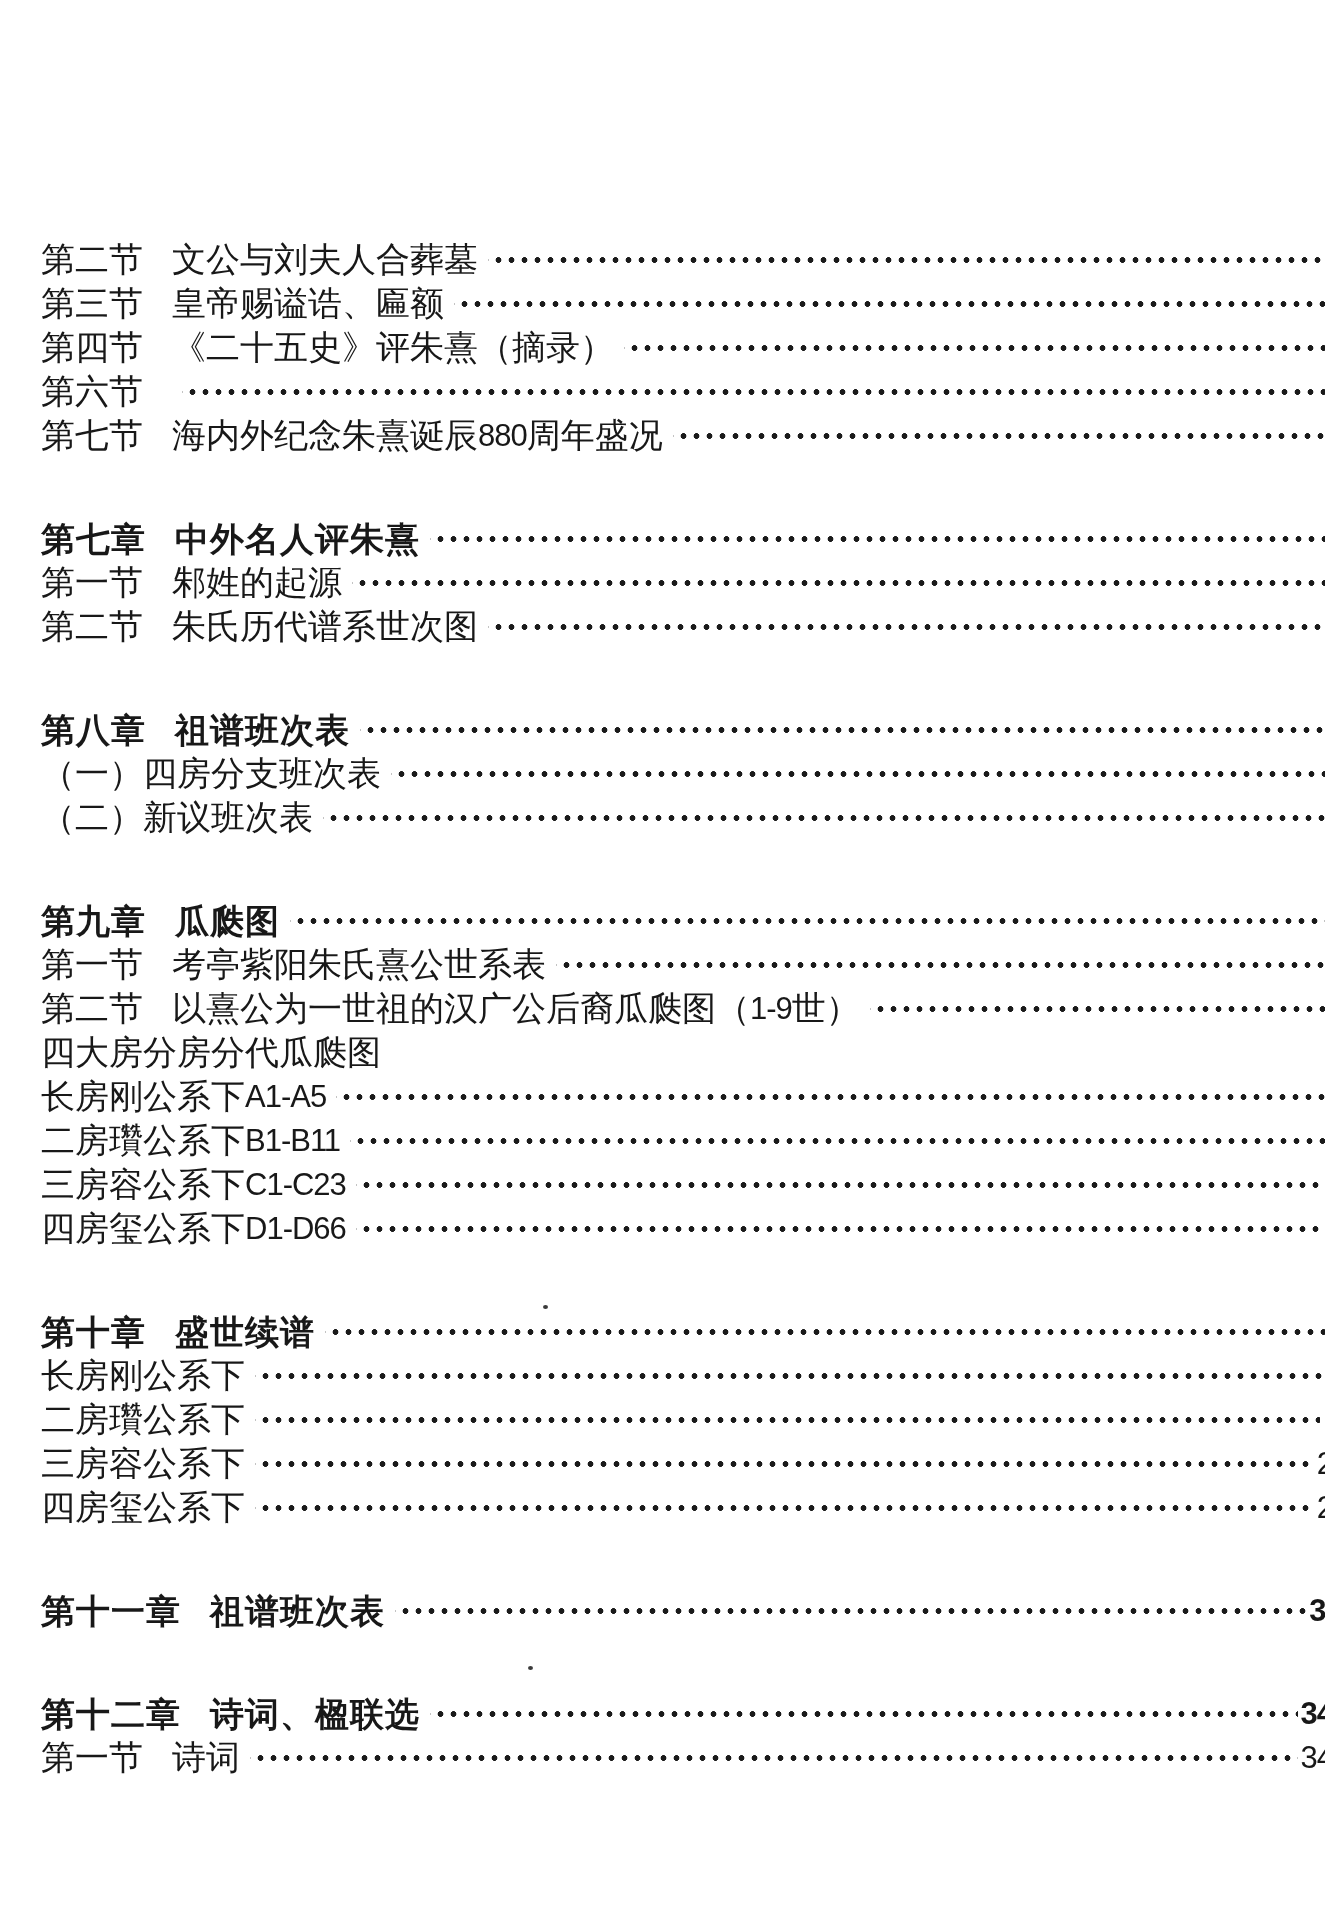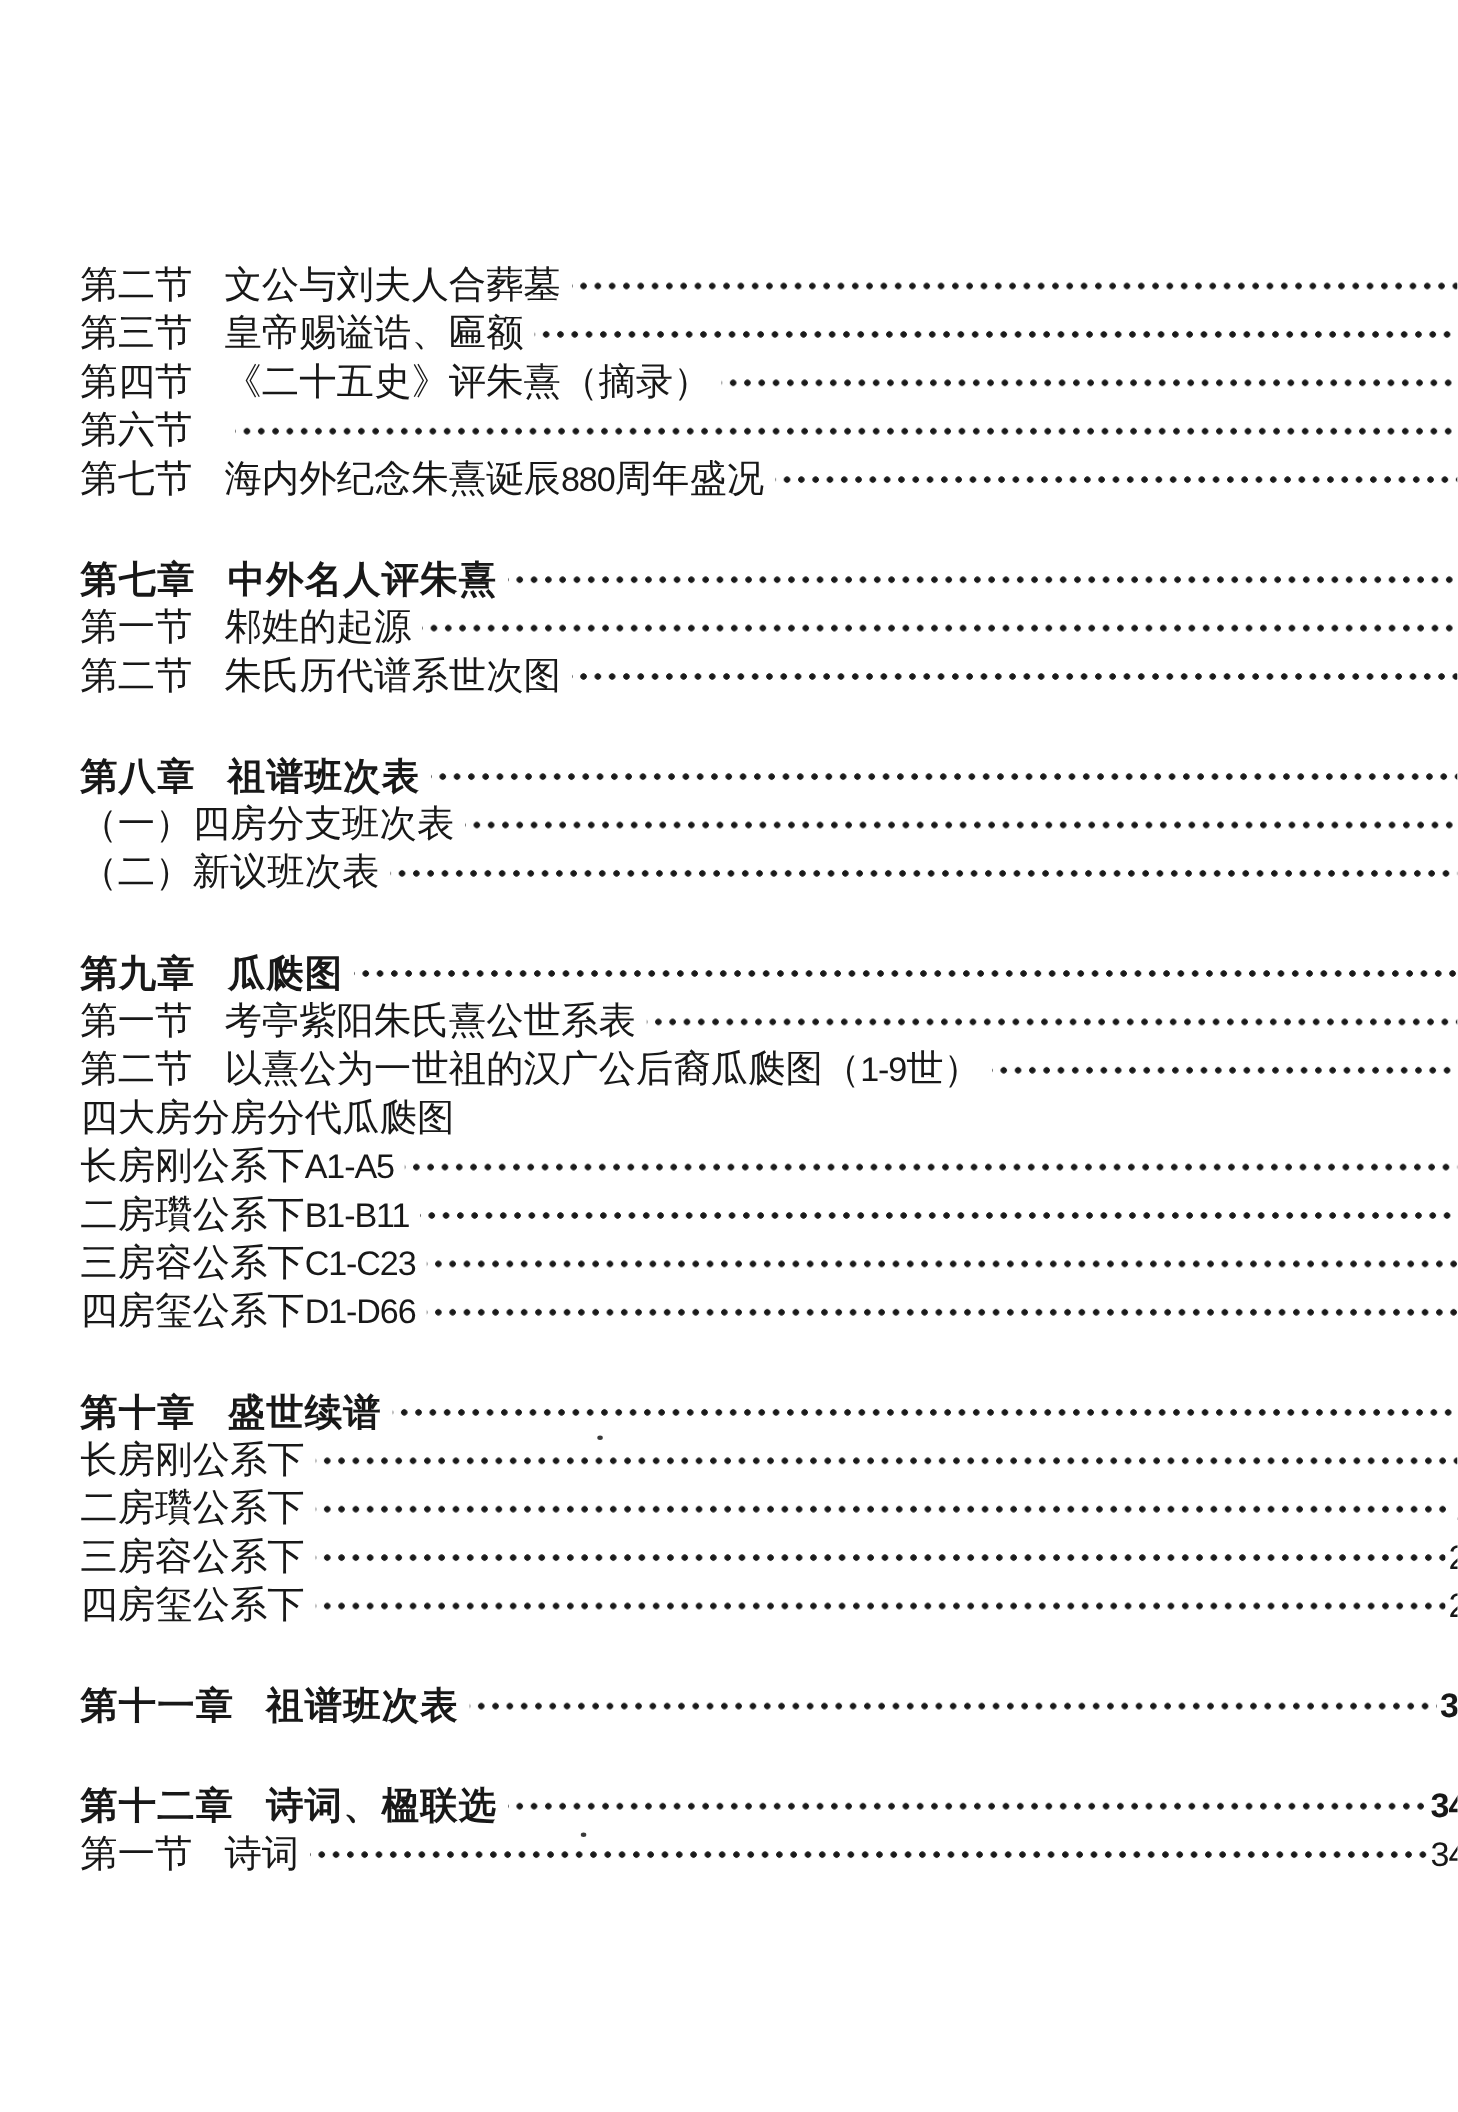--- a/index.html
+++ b/index.html
@@ -12,32 +12,32 @@
     height: 1920px;
     overflow: hidden;
     position: relative;
     font-family: "Liberation Serif", "DejaVu Serif", serif;
     color: #181818;
   }
   .page {
     box-sizing: border-box;
     width: 1325px;
     height: 1920px;
-    padding: 238px 0 0 73px;
+    padding: 238px 0 0 41px;
     position: relative;
   }
   .toc-row {
     display: flex;
     align-items: center;
     height: 44px;
     font-size: 34px;
     white-space: nowrap;
     line-height: 44px;
   }
-  .toc-row.gap-before { margin-top: 47px; }
+  .toc-row.gap-before { margin-top: 59px; }
   .toc-row.chapter {
     font-family: "Liberation Sans", "DejaVu Sans", sans-serif;
     font-weight: 700;
     letter-spacing: 1px;
   }
   .toc-label { margin-right: 29px; flex: 0 0 auto; }
   .toc-title { flex: 0 0 auto; }
   .mono {
     font-family: Liberation Sans, sans-serif;
     font-size: 31px;

